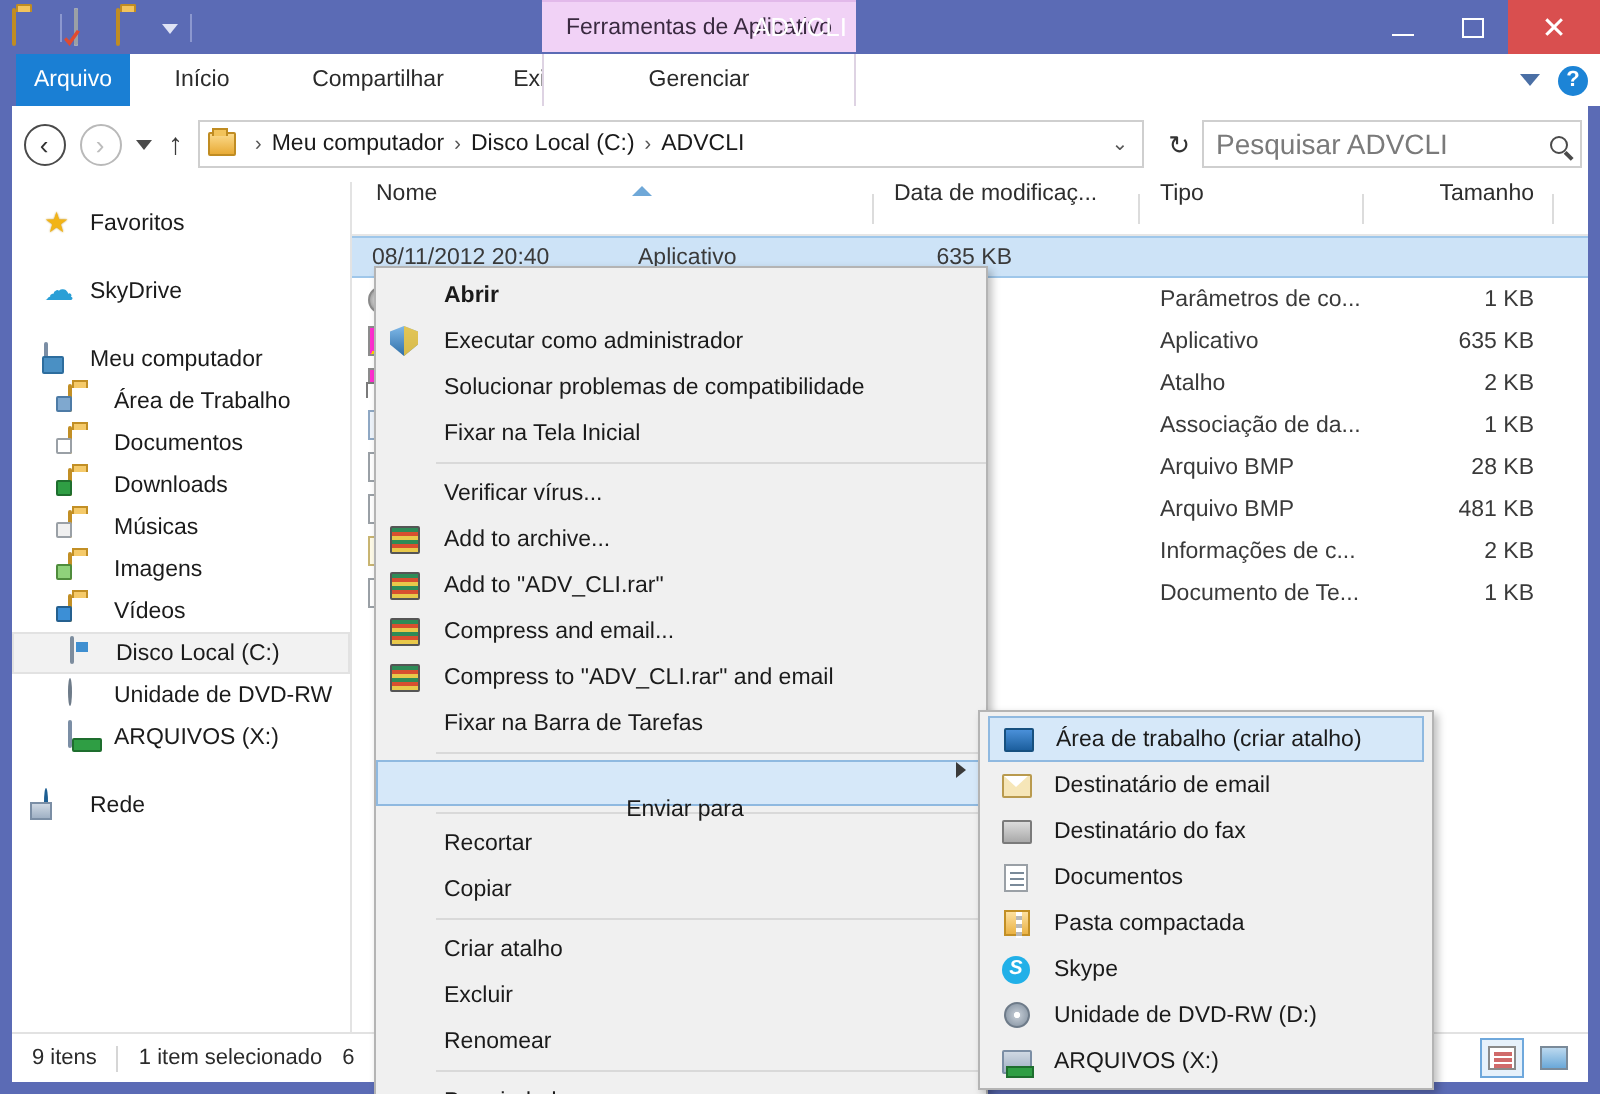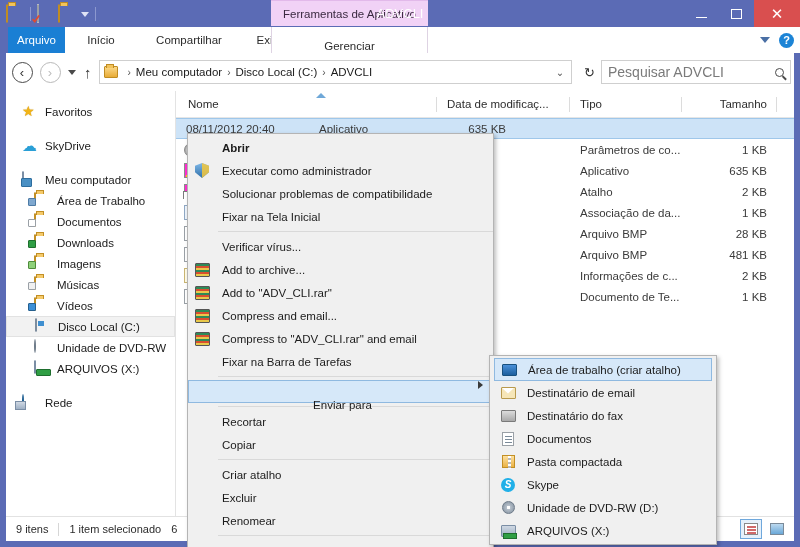--- a/index.html
+++ b/index.html
@@ -75,21 +75,21 @@
   .tabbar .lpad { position:absolute; left:0; top:0; width:8px; height:26px; background:#5b6bb5;}
   .tab {
     position: absolute; top: 0; height: 26px; display: flex; align-items: center;
     justify-content: center; font-size: 11.5px; color: #2b2b2b;
   }
   .tab.file { left: 8px; width: 57px; background: #1a7fd4; color: #fff; }
   .tab.t1 { left: 65px; width: 72px; }
   .tab.t2 { left: 137px; width: 104px; }
   .tab.t3 { left: 241px; width: 60px; }
   .tabbar .mgrzone { position:absolute; left:271px; top:0; width:157px; height:26px; background:#fff; border-left:1px solid #ded3e3; border-right:1px solid #ded3e3; }
-  .tabbar .mgrlabel { position:absolute; left:271px; top:6px; width:157px; height:26px; display:flex;align-items:center;justify-content:center;font-size:11.5px;color:#2b2b2b;}
+  .tabbar .mgrlabel { position:absolute; left:271px; top:0; width:157px; height:26px; display:flex;align-items:center;justify-content:center;font-size:11.5px;color:#2b2b2b;}
   .tab-sep { position:absolute; left: 300px; top: 5px; width: 1px; height: 16px; background: #d8d8d8;}
   .ribbon-right { position: absolute; right: 6px; top: 0; height: 26px; display: flex; align-items: center; gap: 9px; }
   .chev-dn { width:0;height:0;border-left:5px solid transparent;border-right:5px solid transparent;border-top:6px solid #4a6fa5;}
   .help-ico {
     width: 15px; height: 15px; border-radius: 50%; background: #1c84d6; color: #fff;
     font-size: 11px; display: flex; align-items: center; justify-content: center; font-weight: bold;
   }
 
   
   .addrbar {
@@ -150,21 +150,21 @@
   .net-ico{width:16px;height:13px;background:linear-gradient(#cfd8e3,#9fb0c4);border:1px solid #7b8ea5;border-radius:1px;position:relative;}
   .net-ico:after{content:"";position:absolute;left:1px;bottom:-3px;width:13px;height:5px;background:#2f9e44;border:1px solid #1e6e2e;border-radius:1px;}
   .globe-ico{width:14px;height:14px;border-radius:50%;background:radial-gradient(circle at 35% 30%,#9fd6f5,#2a7fc0);border:1px solid #1d5e92;position:relative;}
   .globe-ico:after{content:"";position:absolute;right:-3px;bottom:-3px;width:9px;height:7px;background:linear-gradient(#cfd8e3,#9fb0c4);border:1px solid #7b8ea5;}
 
   .vdiv { width: 1px; background: #e3e3e3; }
 
   
   .filepane { flex: 1; position: relative; }
   .colhdr { height: 27px; display: flex; align-items: center; border-bottom: 1px solid #e6e6e6; position: relative;}
-  .col { font-size: 11.5px; color: #2d2d2d; position: relative; height: 27px; display:flex; align-items:center; }
+  .col { font-size: 11.5px; color: #2d2d2d; position: relative; height: 27px; display:flex; align-items:flex-start; }
   .col .vl { position:absolute; right:0; top:6px; bottom:6px; width:1px; background:#dcdcdc; }
   .c-nome { width: 261px; padding-left: 12px; }
   .c-data { width: 133px; padding-left: 10px; }
   .c-tipo { width: 112px; padding-left: 10px; }
   .c-tam { width: 95px; justify-content: flex-end; padding-right: 10px; }
   .sort-tri { position:absolute; left: 140px; top: 2px; width:0;height:0;
      border-left:5px solid transparent;border-right:5px solid transparent;border-bottom:5px solid #6fa8d8; }
 
   .rows { position: absolute; left: 0; top: 27px; right: 0; }
   .frow { height: 21px; display: flex; align-items: center; font-size: 11.5px; color: #2b2b2b; }
@@ -350,26 +350,26 @@
       </div>
       <div class="side-item l2">
         <span class="si-ico"><span class="fold-s"><span class="badge bd-doc"></span></span></span>
         <span>Documentos</span>
       </div>
       <div class="side-item l2">
         <span class="si-ico"><span class="fold-s"><span class="badge bd-dl"></span></span></span>
         <span>Downloads</span>
       </div>
       <div class="side-item l2">
+        <span class="si-ico"><span class="fold-s"><span class="badge bd-mus"></span></span></span>
+        <span>Músicas</span>
+      </div>
+      <div class="side-item l2">
         <span class="si-ico"><span class="fold-s"><span class="badge bd-img"></span></span></span>
         <span>Imagens</span>
-      </div>
-      <div class="side-item l2">
-        <span class="si-ico"><span class="fold-s"><span class="badge bd-mus"></span></span></span>
-        <span>Músicas</span>
       </div>
       <div class="side-item l2">
         <span class="si-ico"><span class="fold-s"><span class="badge bd-vid"></span></span></span>
         <span>Vídeos</span>
       </div>
       <div class="side-item l2 sel">
         <span class="si-ico"><span class="disk-ico"></span></span>
         <span>Disco Local (C:)</span>
       </div>
       <div class="side-item l2">

